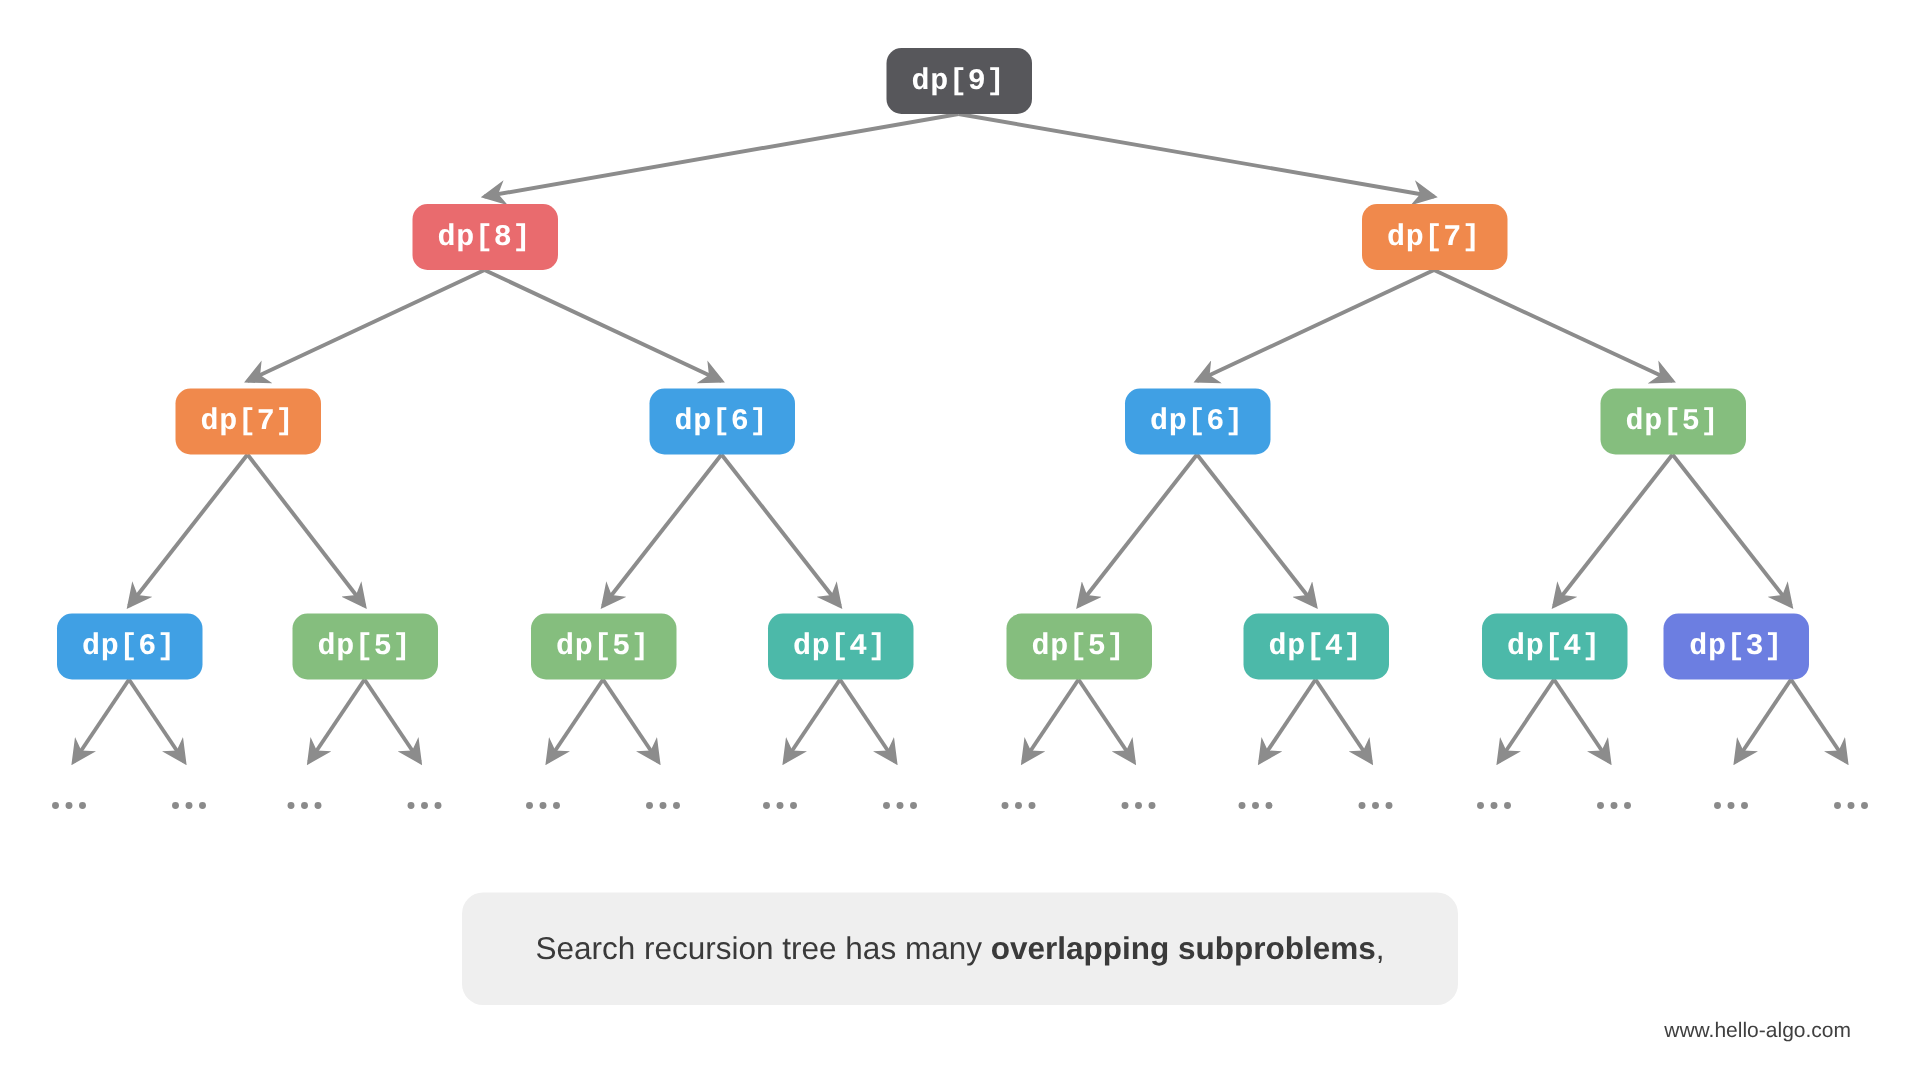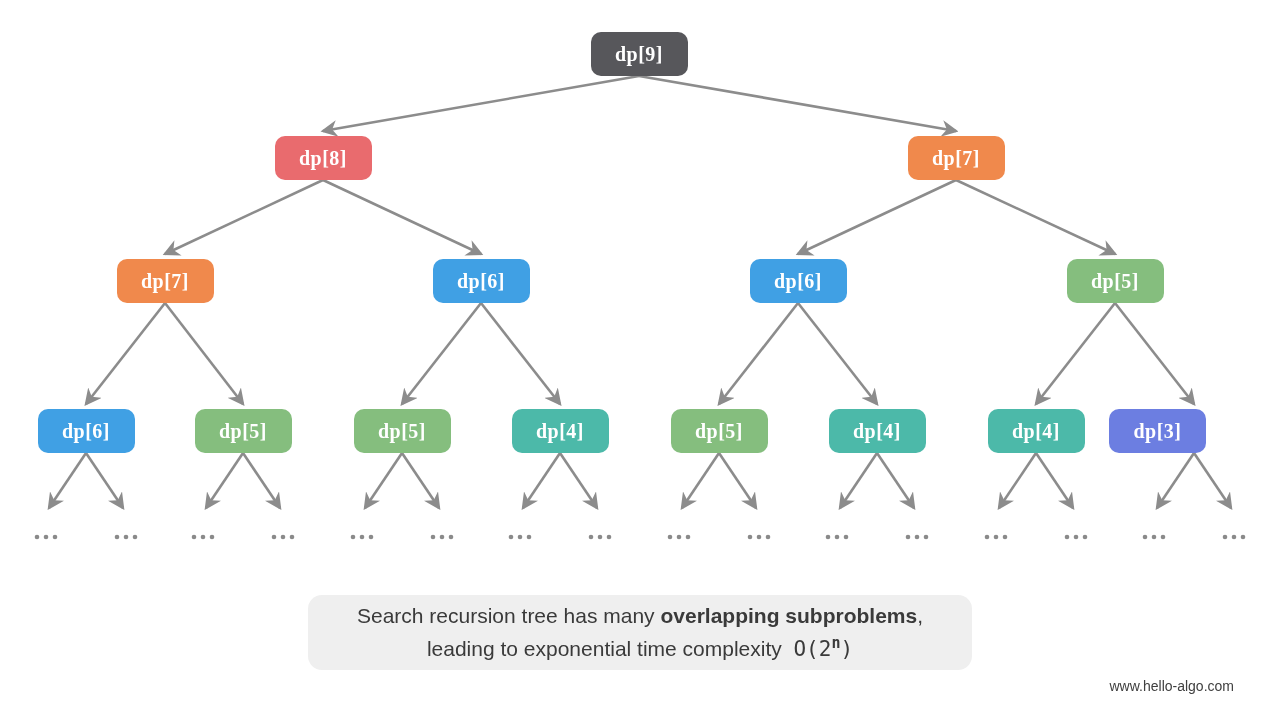--- a/index.html
+++ b/index.html
@@ -4,21 +4,21 @@
 <style>
   html,body{margin:0;padding:0;background:#ffffff;}
   .stage{
     position:relative;width:1280px;height:720px;background:#ffffff;
     overflow:hidden;font-family:"Liberation Sans",sans-serif;
   }
   #edges-svg{position:absolute;left:0;top:0;width:1280px;height:720px;}
   .node{
     position:absolute;width:97px;height:44px;border-radius:10px;
     display:flex;align-items:center;justify-content:center;
-    color:#ffffff;font-family:Liberation Serif, serif;
+    color:#ffffff;font-family:Liberation Mono, monospace;
     font-weight:bold;font-size:20px;letter-spacing:0.5px;
     box-sizing:border-box;
   }
   .caption{
     position:absolute;left:308px;top:595px;width:664px;height:75px;
     background:#efefef;border-radius:14px;
     display:flex;flex-direction:column;align-items:center;justify-content:center;
     color:#3a3a3a;font-size:21px;line-height:33px;
   }
   .cap-line{white-space:pre;}
@@ -169,17 +169,16 @@
       <div class="node" style="left: 353.5px; top: 409px; background: rgb(133, 190, 126);">dp[5]</div>
       <div class="node" style="left: 511.5px; top: 409px; background: rgb(76, 185, 169);">dp[4]</div>
       <div class="node" style="left: 670.5px; top: 409px; background: rgb(133, 190, 126);">dp[5]</div>
       <div class="node" style="left: 828.5px; top: 409px; background: rgb(76, 185, 169);">dp[4]</div>
       <div class="node" style="left: 987.5px; top: 409px; background: rgb(76, 185, 169);">dp[4]</div>
       <div class="node" style="left: 1109px; top: 409px; background: rgb(108, 126, 225);">dp[3]</div>
     </div>
 
   <div class="caption" style="background: rgb(239, 239, 239); color: rgb(58, 58, 58);">
     <div class="cap-line"><span>Search recursion tree has many </span><b>overlapping subproblems</b><span>,</span></div>
-    <div class="cap-line"><span>leading to exponential time complexity  </span><span class="code"><span>O(2</span><sup>n</sup><span>)</span></span></div>
   </div>
 
   <div class="watermark">www.hello-algo.com</div>
 </div>
 
 </body></html>

